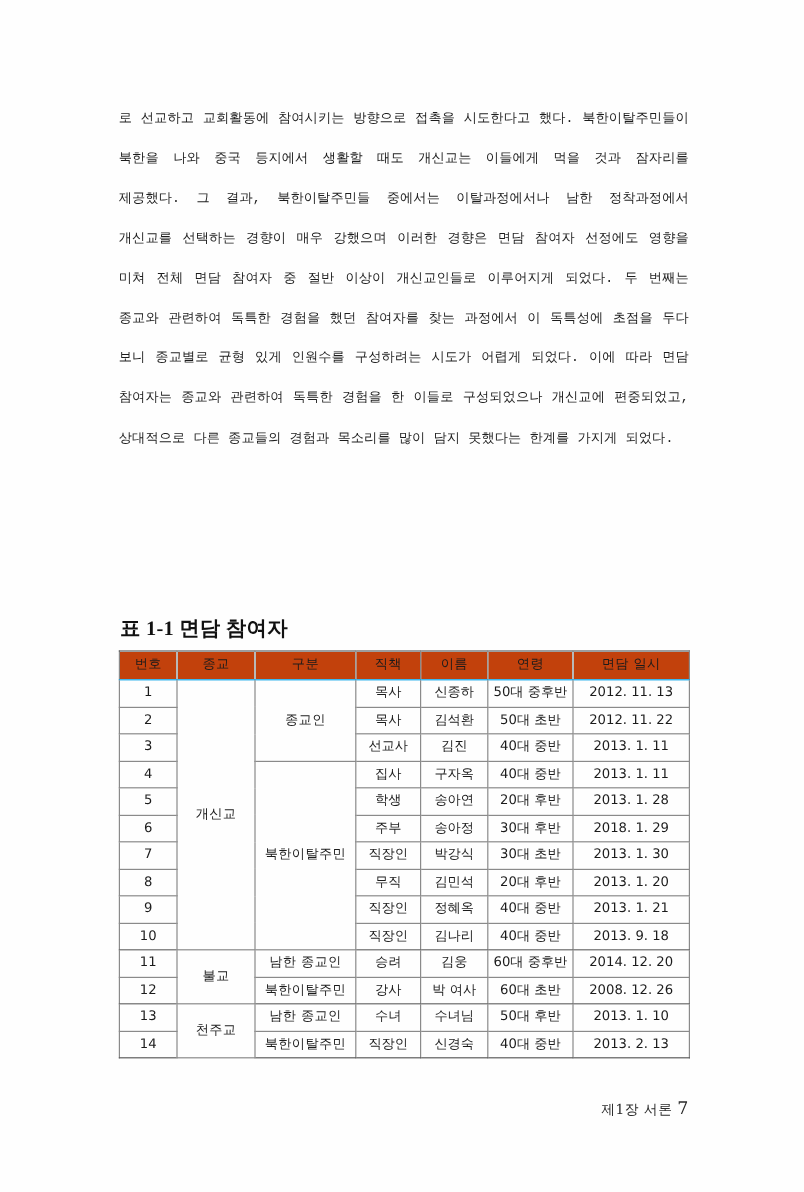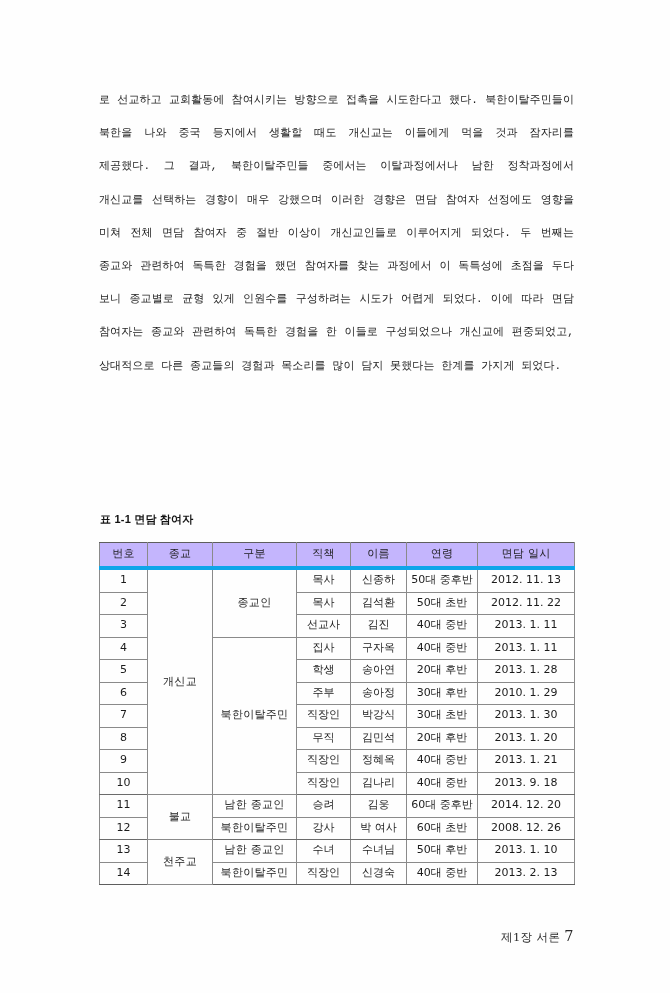--- a/index.html
+++ b/index.html
@@ -38,22 +38,22 @@
   }
   .body-text p {
     margin: 0;
   }
 
   
   .table-caption {
     position: absolute;
     left: 100px;
     top: 512px;
-    font-family: Liberation Sans, sans-serif;
-    font-size: 11px;
+    font-family: Liberation Serif, serif;
+    font-size: 17px;
     font-weight: bold;
     color: #111111;
     letter-spacing: 0.2px;
   }
 
   
   .table-wrap {
     position: absolute;
     left: 99px;
     top: 542px;
@@ -72,25 +72,25 @@
     border: 1px solid #8a8a8a;
     text-align: center;
     vertical-align: middle;
     height: 21.5px;
     padding: 0 1px;
     line-height: 1.15;
     white-space: nowrap;
     overflow: hidden;
   }
   table.participants thead th {
-    background: #c4b5fd;
+    background: #c2410c;
     font-weight: normal;
     height: 23px;
     border-top: 1.6px solid #5e5e5e;
-    border-bottom: 4px solid #0ea5e9;
+    border-bottom: 1px solid #0ea5e9;
     letter-spacing: 0.3px;
   }
   
   table.participants tr.group-end > td,
   table.participants tr.group-end > th {
     border-bottom: 1.8px solid #6b6b6b;
   }
   table.participants tr.last-row > td,
   table.participants tr.last-row > th {
     border-bottom: 1.6px solid #5e5e5e;
@@ -112,21 +112,20 @@
 
   
   .footer {
     position: absolute;
     right: 96px;
     top: 916px;
     font-family: "DejaVu Serif", "Liberation Serif", serif;
     font-size: 11.5px;
     color: #2a2a2a;
     letter-spacing: 0.4px;
-    margin-top: 12px;
   }
   .footer .pageno {
     font-size: 14.5px;
     margin-left: 4px;
   }
 </style>
 </head>
 <body>
 
 <div class="page">
@@ -198,21 +197,21 @@
           <td>학생</td>
           <td>송아연</td>
           <td>20대 후반</td>
           <td>2013. 1. 28</td>
         </tr>
         <tr>
           <td>6</td>
           <td>주부</td>
           <td>송아정</td>
           <td>30대 후반</td>
-          <td>2010. 1. 29</td>
+          <td>2018. 1. 29</td>
         </tr>
         <tr>
           <td>7</td>
           <td>직장인</td>
           <td>박강식</td>
           <td>30대 초반</td>
           <td>2013. 1. 30</td>
         </tr>
         <tr>
           <td>8</td>

